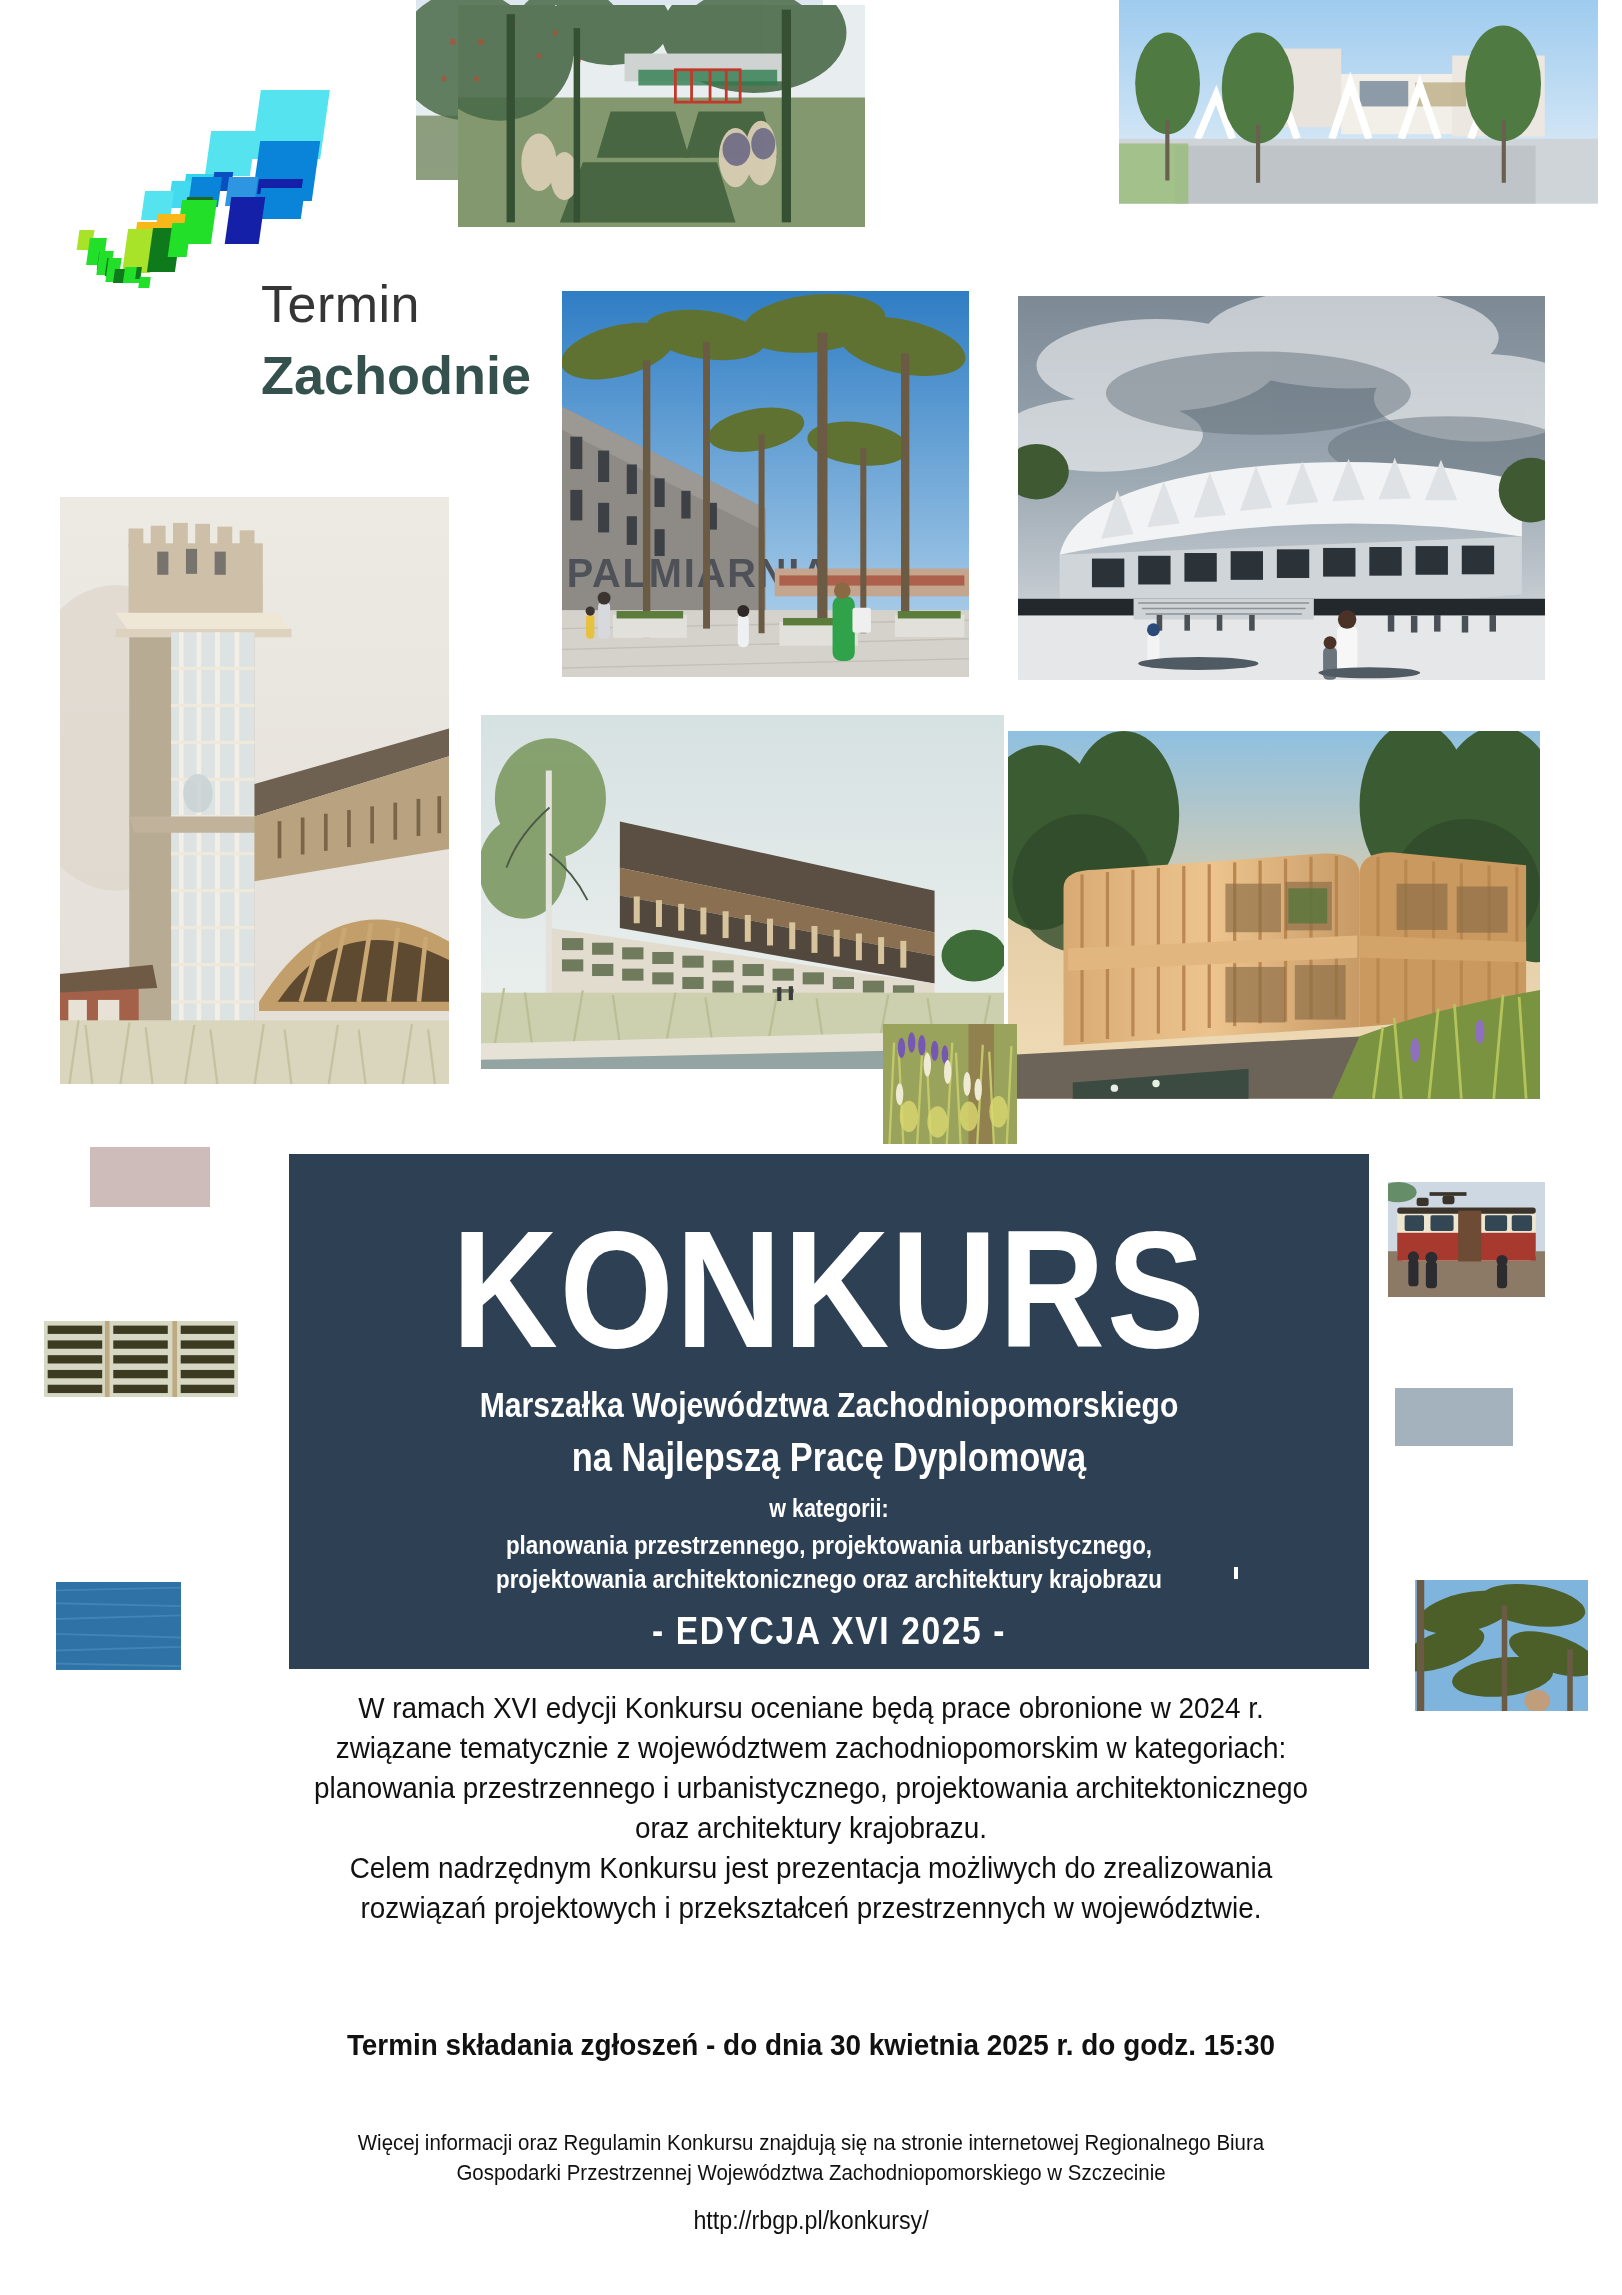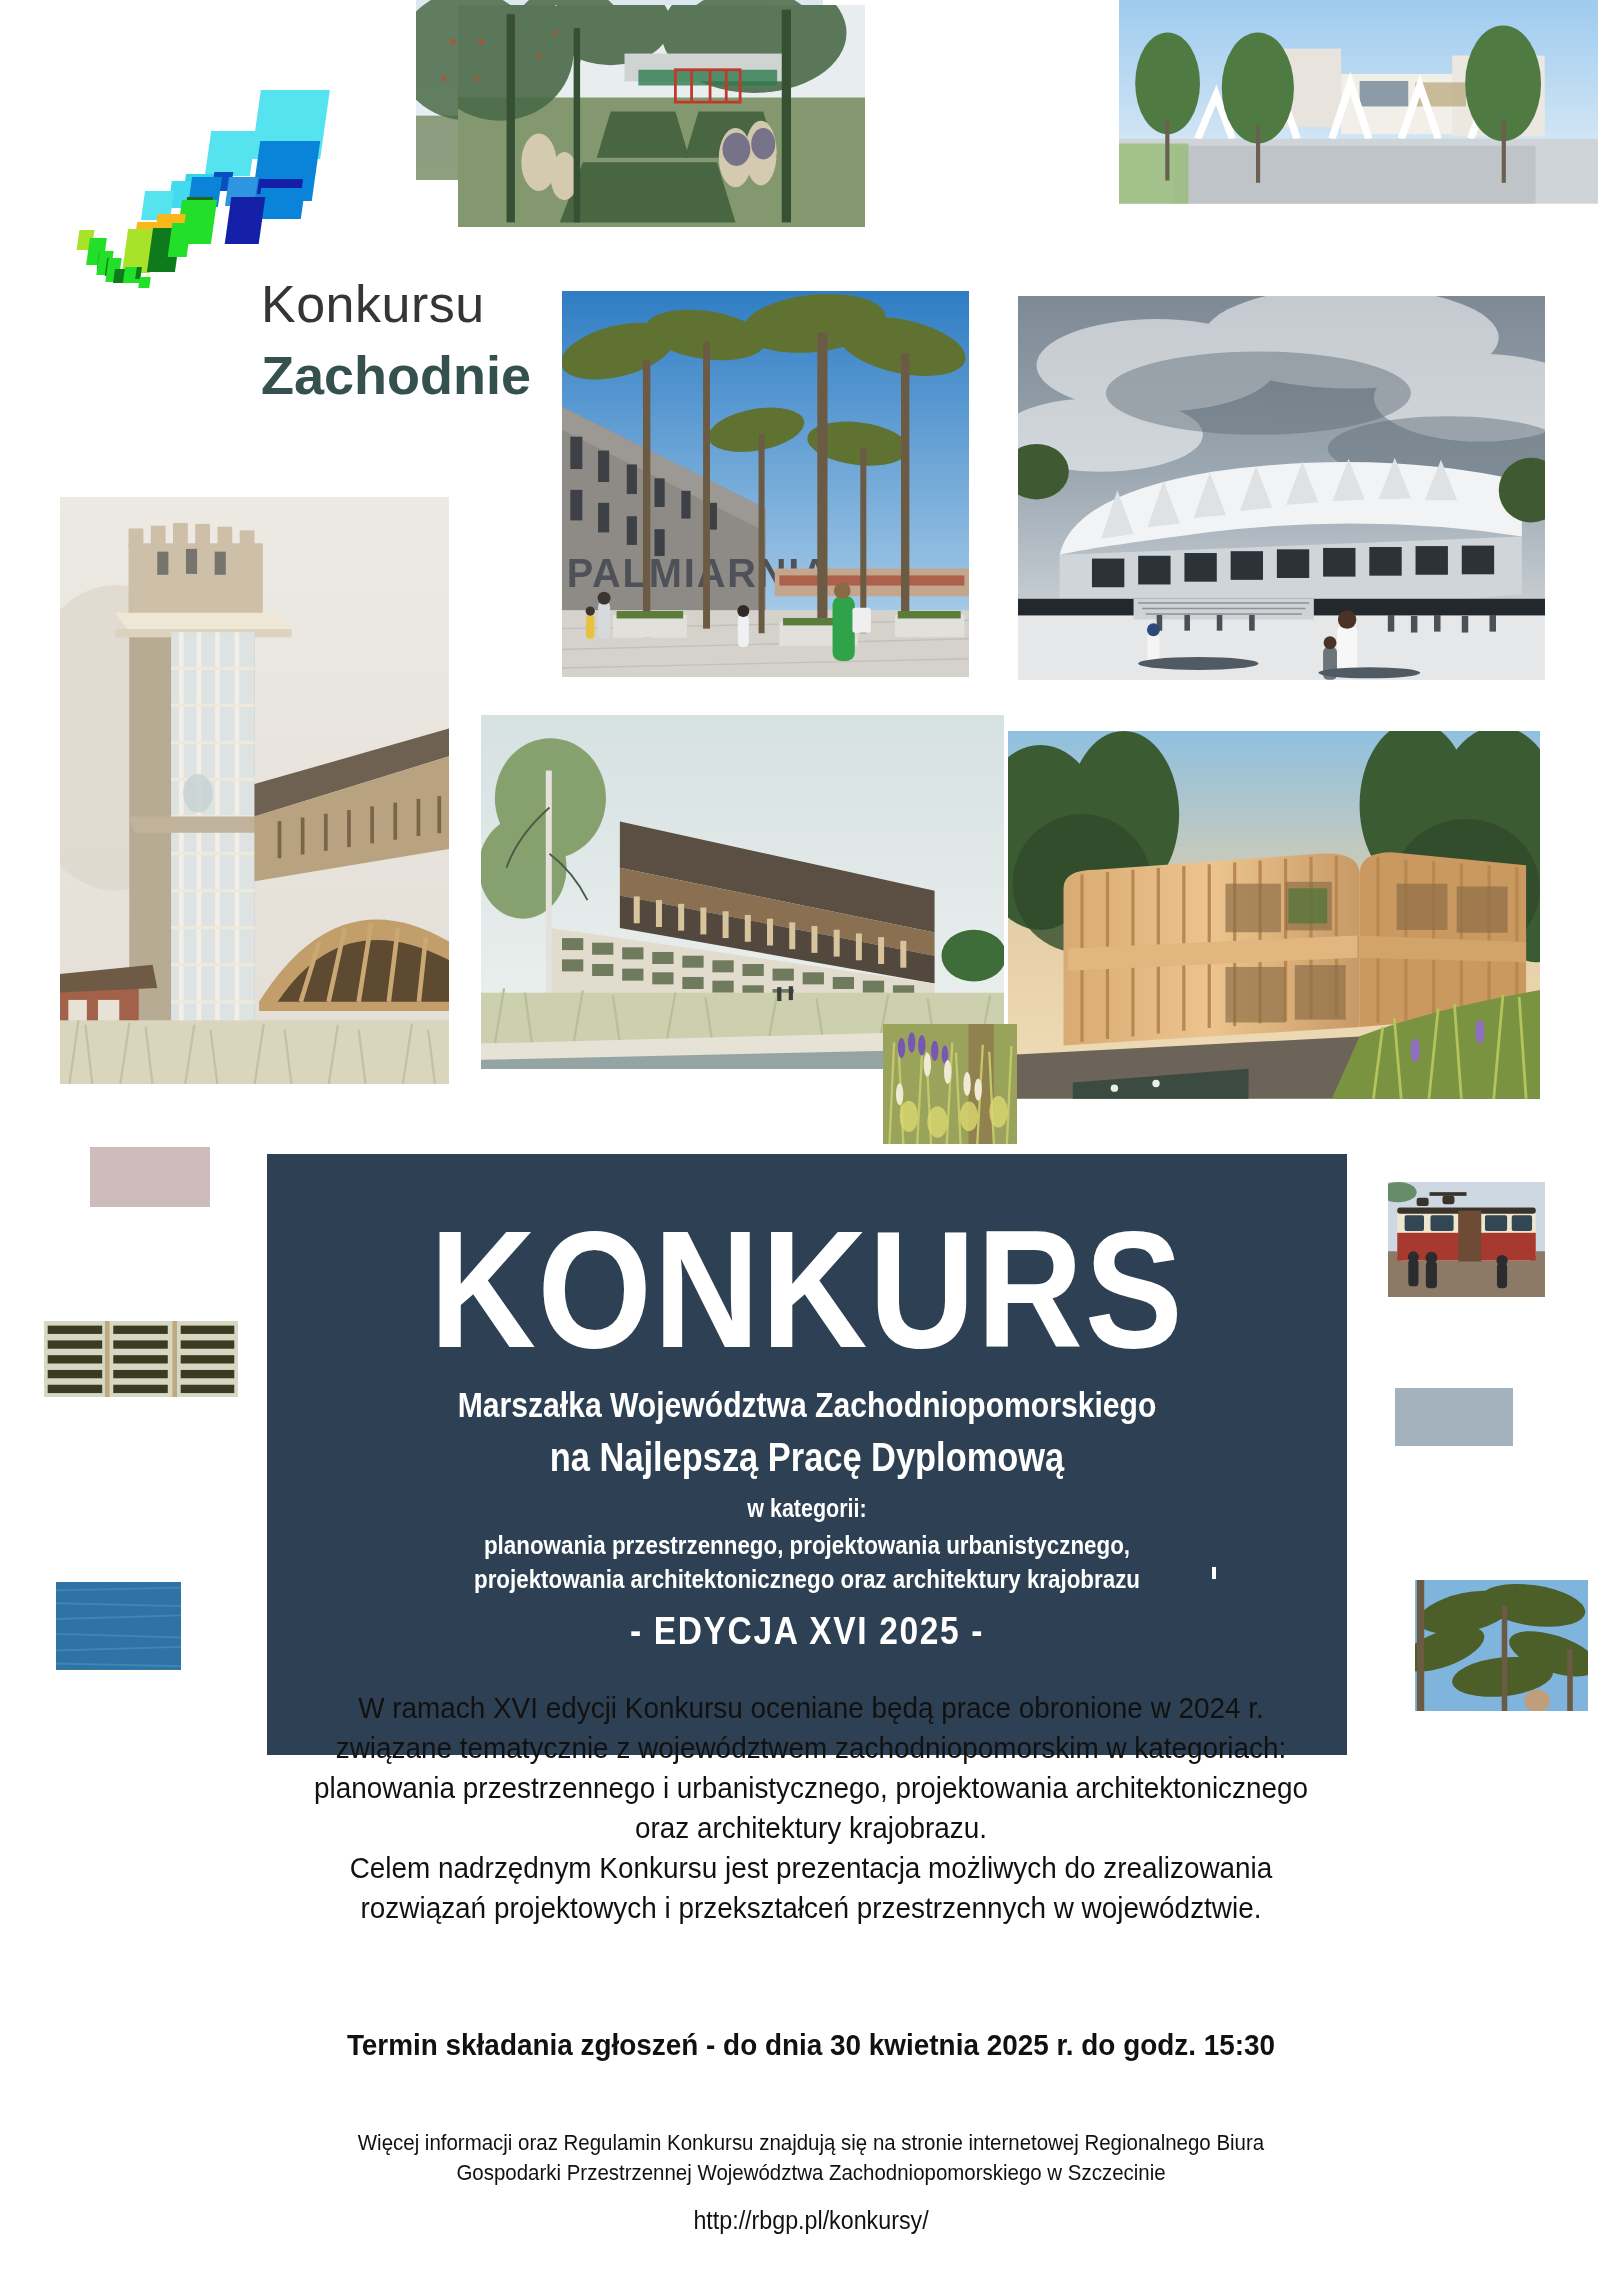--- a/index.html
+++ b/index.html
@@ -17,21 +17,21 @@
 
   
   #logo-mark{position:absolute;left:69px;top:90px;width:199px;height:227px;}
   #logo-mark i{position:absolute;display:block;transform:skewX(-8deg);}
   #logo-words{position:absolute;left:261px;top:278px;}
   #logo-word-1{font-size:52px;color:#353535;letter-spacing:0.5px;line-height:1.0;font-weight:400;}
   #logo-word-2{font-size:54px;color:#34514E;letter-spacing:0px;line-height:1.05;font-weight:700;margin-top:17px;}
 
   
   #title-panel{
-    position:absolute;left:267px;top:1154px;width:1080px;height:601px;
+    position:absolute;left:289px;top:1154px;width:1080px;height:515px;
     background:#2E4053;
     color:#ffffff;text-align:center;
   }
   #konkurs{
     font-size:167px;font-weight:700;line-height:0.96;
     letter-spacing:1.9px;margin:0;padding-top:55px;
     transform:scaleX(0.88);
     font-family:"Liberation Sans",sans-serif;
   }
   .t-line{font-weight:700;transform:scaleX(0.86);}
@@ -799,21 +799,21 @@
       <i style="left: 29px; top: 161px; width: 14px; height: 24px; background: rgb(34, 224, 42);"></i>
       <i style="left: 37px; top: 168px; width: 4.6px; height: 17.6px; background: rgb(14, 122, 28);"></i>
       <i style="left: 38px; top: 168px; width: 13px; height: 24px; background: rgb(34, 224, 42);"></i>
       <i style="left: 45px; top: 179px; width: 12px; height: 14px; background: rgb(14, 122, 28);"></i>
       <i style="left: 55px; top: 177px; width: 16.7px; height: 15.7px; background: rgb(34, 224, 42);"></i>
       <i style="left: 67px; top: 177px; width: 4.6px; height: 12px; background: rgb(14, 122, 28);"></i>
       <i style="left: 70px; top: 187px; width: 11px; height: 11px; background: rgb(34, 224, 42);"></i>
     </div>
 
   <div id="logo-words">
-    <div id="logo-word-1" style="color: rgb(53, 53, 53);">Konkursu</div>
+    <div id="logo-word-1" style="color: rgb(53, 53, 53);">Termin</div>
     <div id="logo-word-2" style="color: rgb(52, 81, 78);">Zachodnie</div>
   </div>
 
   <div id="title-panel" style="background: rgb(46, 64, 83); color: rgb(255, 255, 255);">
     <div id="konkurs">KONKURS</div>
     <div class="t-line" id="t-marsz">Marszałka Województwa Zachodniopomorskiego</div>
     <div class="t-line" id="t-najlepsza">na Najlepszą Pracę Dyplomową</div>
     <div class="t-line" id="t-wkat">w kategorii:</div>
     <div class="t-line" id="t-cat1">planowania przestrzennego, projektowania urbanistycznego,</div>
     <div class="t-line" id="t-cat2">projektowania architektonicznego oraz architektury krajobrazu</div>

